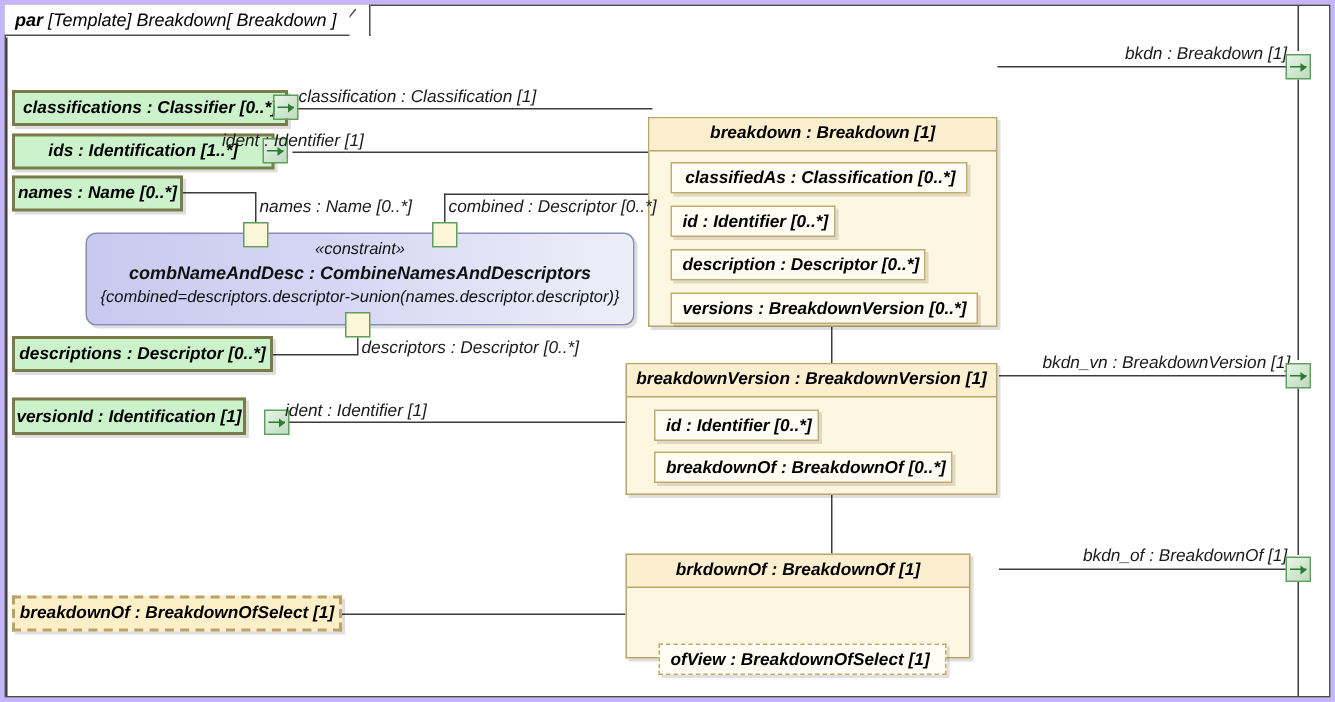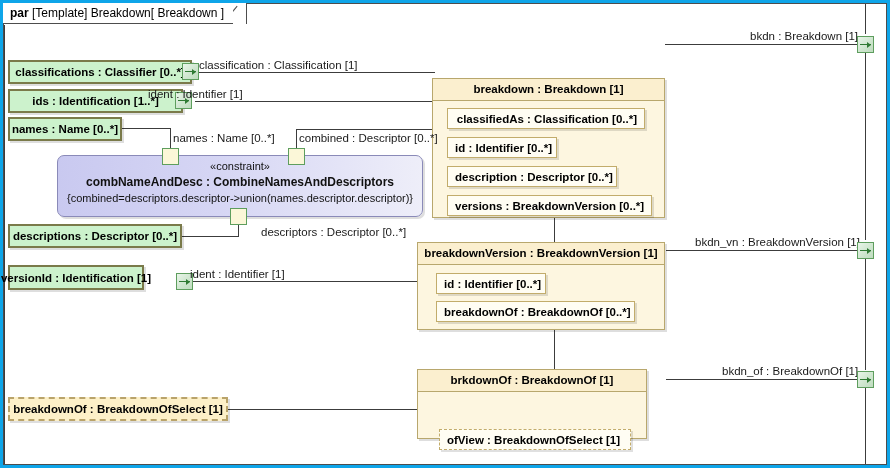--- a/index.html
+++ b/index.html
@@ -5,21 +5,22 @@
 <style>
   html,body{margin:0;padding:0;background:#ffffff;}
   body{
     font-family:"Liberation Sans","DejaVu Sans",sans-serif;
     -webkit-font-smoothing:none;
   }
   #canvas{
     position:relative;
     width:890px;height:468px;
     overflow:hidden;
-    background:#0ea5e9;
+    background:#c4b5fd;
+    font-style:italic;
   }
 
   
   .frame{
     position:absolute;left:3px;top:3px;
     width:884px;height:462px;
     border:1px solid #4d4d4d;
     box-sizing:border-box;
     background:#ffffff;
   }
@@ -245,21 +246,21 @@
   </div>
 
   <div class="blk blk-green" style="left:8px;top:117px;width:114px;height:24px;">
     <span>names : Name [0..*]</span>
   </div>
 
   <div class="blk blk-green" style="left:8px;top:224px;width:174px;height:24px;">
     <span>descriptions : Descriptor [0..*]</span>
   </div>
 
-  <div class="blk blk-green" style="left:8px;top:265px;width:136px;height:25px;">
+  <div class="blk blk-green" style="left:8px;top:265px;width:156px;height:25px;">
     <span>versionId : Identification [1]</span>
   </div>
   <div class="port" style="left:176px;top:273px;">
     <span class="arw"></span>
   </div>
 
   <div class="blk blk-cream" style="left:8px;top:397px;width:220px;height:24px;">
     <span>breakdownOf : BreakdownOfSelect [1]</span>
   </div>
 
@@ -294,21 +295,21 @@
     <div class="cblk-title">brkdownOf : BreakdownOf [1]</div>
     <div class="cblk-body" style="height:48px;margin-top:28px;">
       <div class="part part-dashed" style="left:21px;top:9px;width:192px;height:21px;">ofView : BreakdownOfSelect [1]</div>
     </div>
   </div>
 
   <div class="lbl" style="left:199px;top:59px;">classification : Classification [1]</div>
   <div class="lbl" style="left:148px;top:88px;">ident : Identifier [1]</div>
   <div class="lbl" style="left:173px;top:132px;">names : Name [0..*]</div>
   <div class="lbl" style="left:299px;top:132px;">combined : Descriptor [0..*]</div>
-  <div class="lbl" style="left:241px;top:226px;margin-left:20px;">descriptors : Descriptor [0..*]</div>
+  <div class="lbl" style="left:241px;top:226px;">descriptors : Descriptor [0..*]</div>
   <div class="lbl" style="left:190px;top:268px;">ident : Identifier [1]</div>
 
   <div class="lbl" style="left:750px;top:30px;">bkdn : Breakdown [1]</div>
   <div class="port" style="left:857px;top:36px;">
     <span class="arw"></span>
   </div>
 
   <div class="lbl" style="left:695px;top:236px;">bkdn_vn : BreakdownVersion [1]</div>
   <div class="port" style="left:857px;top:242px;">
     <span class="arw"></span>

